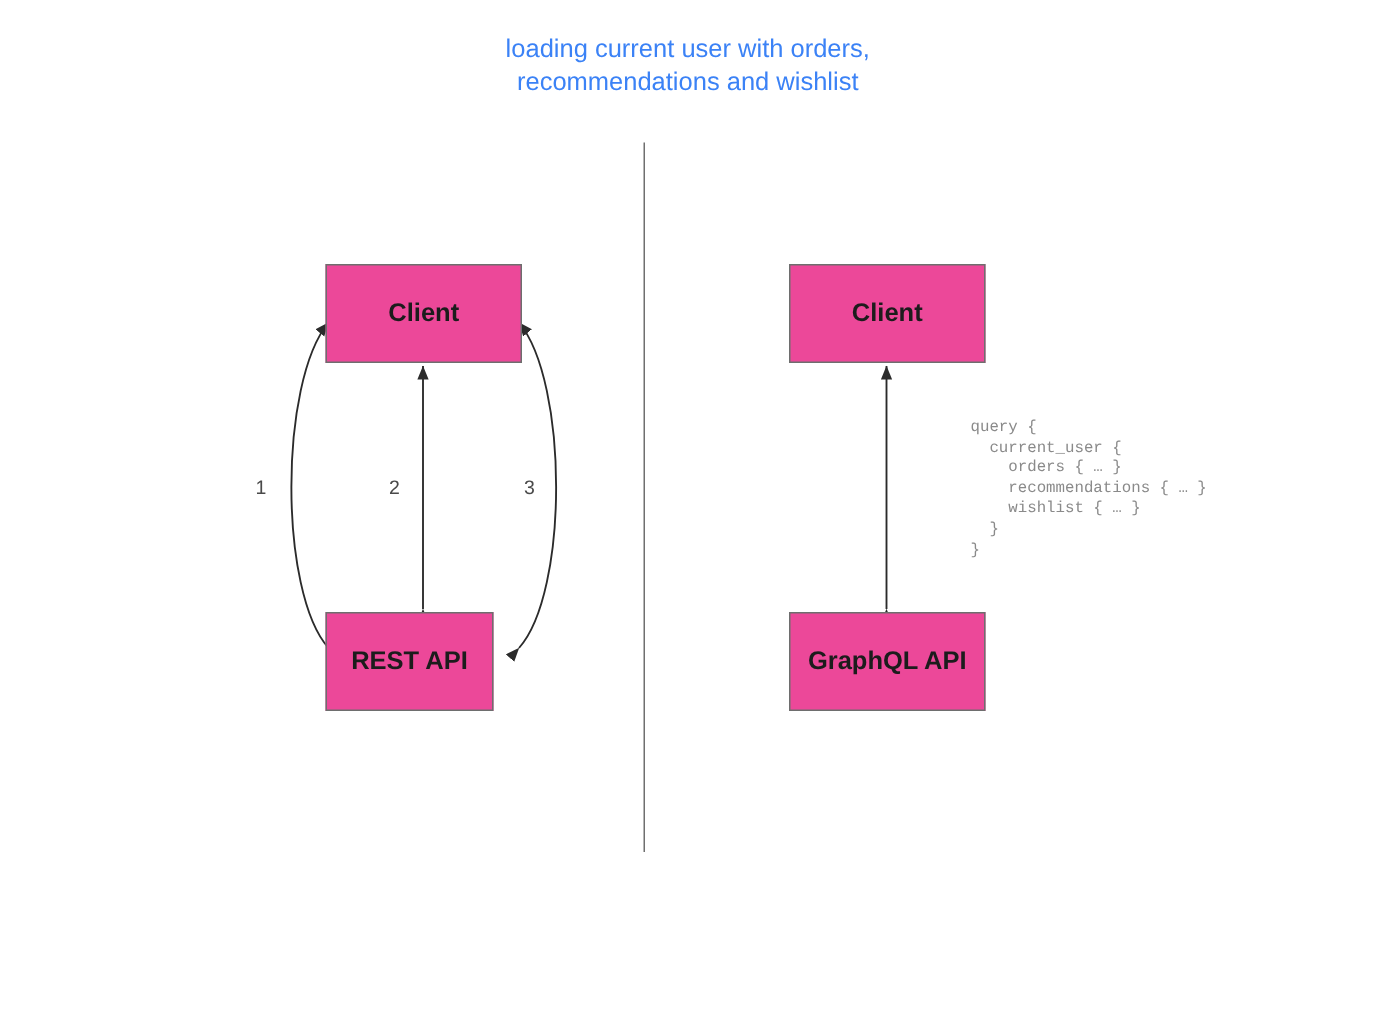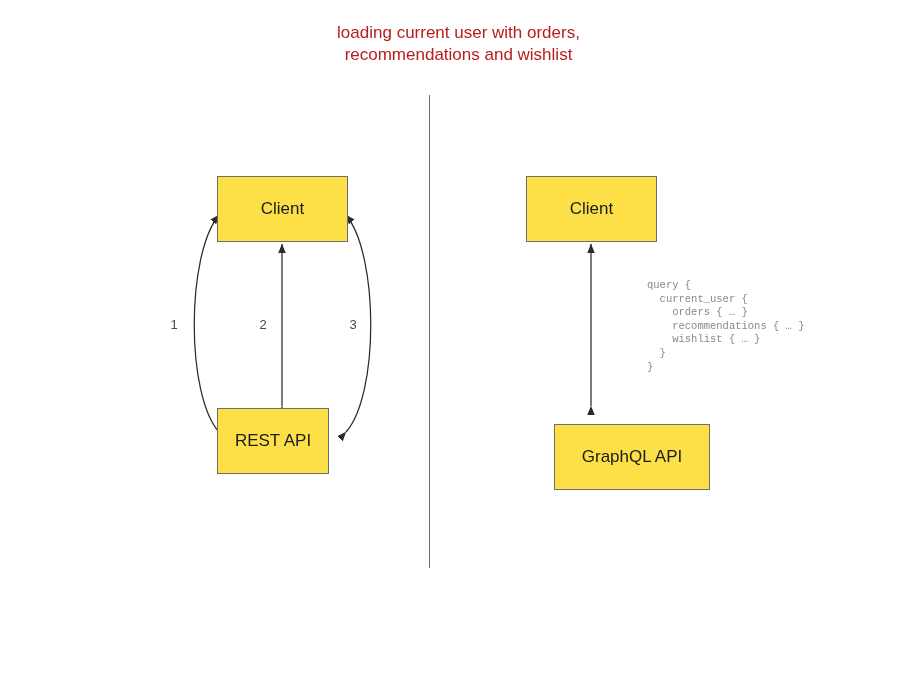--- a/index.html
+++ b/index.html
@@ -18,52 +18,53 @@
 
   
   #diagram-title {
     position: absolute;
     left: 0;
     top: 22px;
     width: 917px;
     text-align: center;
     font-size: 17px;
     line-height: 22px;
-    color: #b91c1c;
+    color: #3b82f6;
     white-space: pre-line;
     font-family: "Liberation Sans", sans-serif;
   }
 
   
   #center-divider {
     position: absolute;
     left: 429px;
     top: 95px;
     width: 1px;
     height: 473px;
     background: #6f6f6f;
   }
 
   
   .node-box {
     position: absolute;
     box-sizing: border-box;
-    background: #fde047;
+    background: #ec4899;
     border: 1px solid #6e6e6e;
     display: flex;
     align-items: center;
     justify-content: center;
     font-size: 17px;
     color: #1c1c1c;
     font-family: "Liberation Sans", sans-serif;
+    font-weight: bold;
   }
   #node-rest-client   { left: 217px; top: 176px; width: 131px; height: 66px; }
   #node-rest-api      { left: 217px; top: 408px; width: 112px; height: 66px; }
   #node-gql-client    { left: 526px; top: 176px; width: 131px; height: 66px; }
-  #node-gql-api       { left: 526px; top: 424px; width: 156px; height: 66px; margin-left: 28px; }
+  #node-gql-api       { left: 526px; top: 408px; width: 131px; height: 66px; }
 
   
   #arrow-layer {
     position: absolute;
     left: 0;
     top: 0;
     width: 917px;
     height: 689px;
     pointer-events: none;
   }

